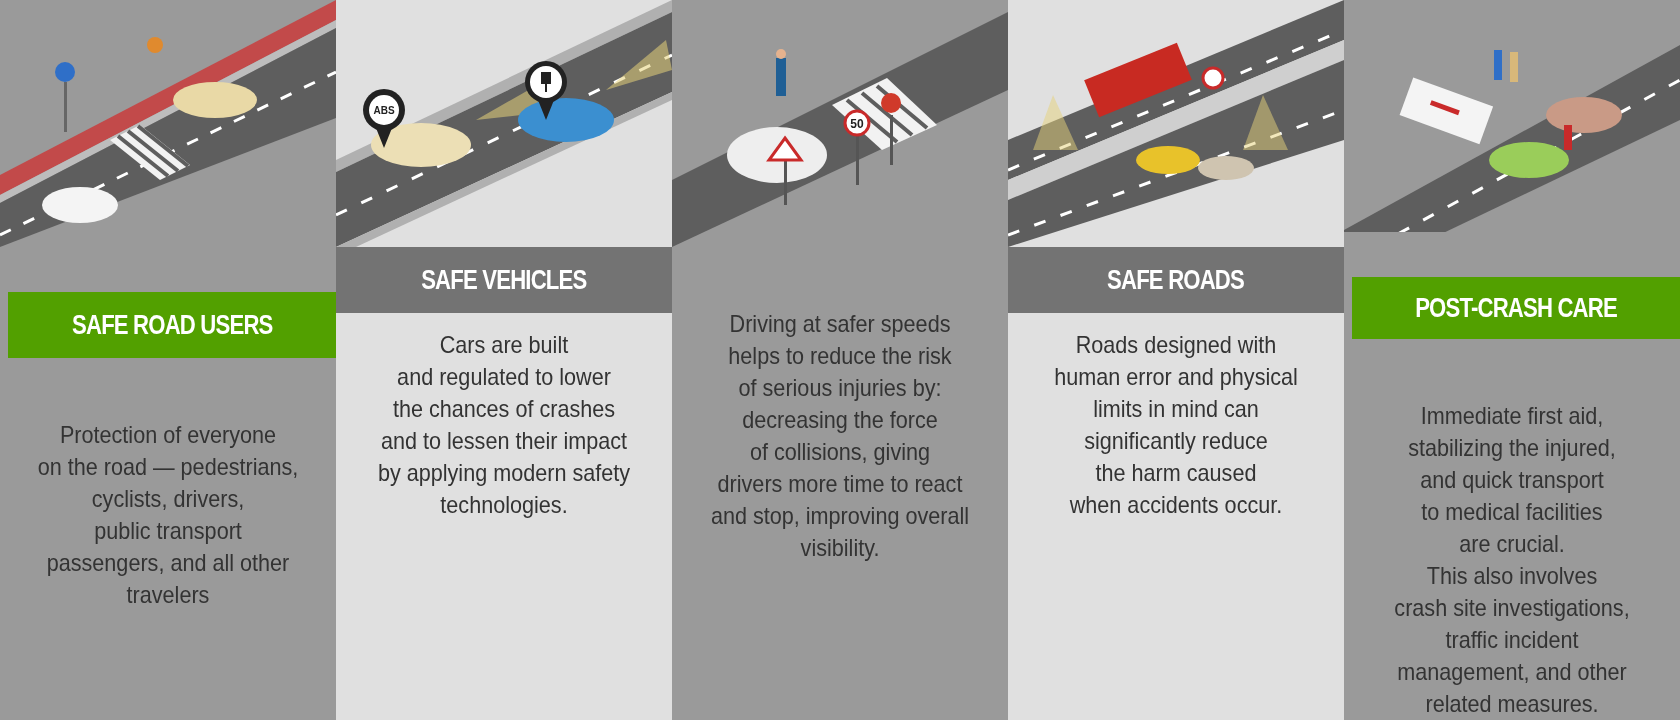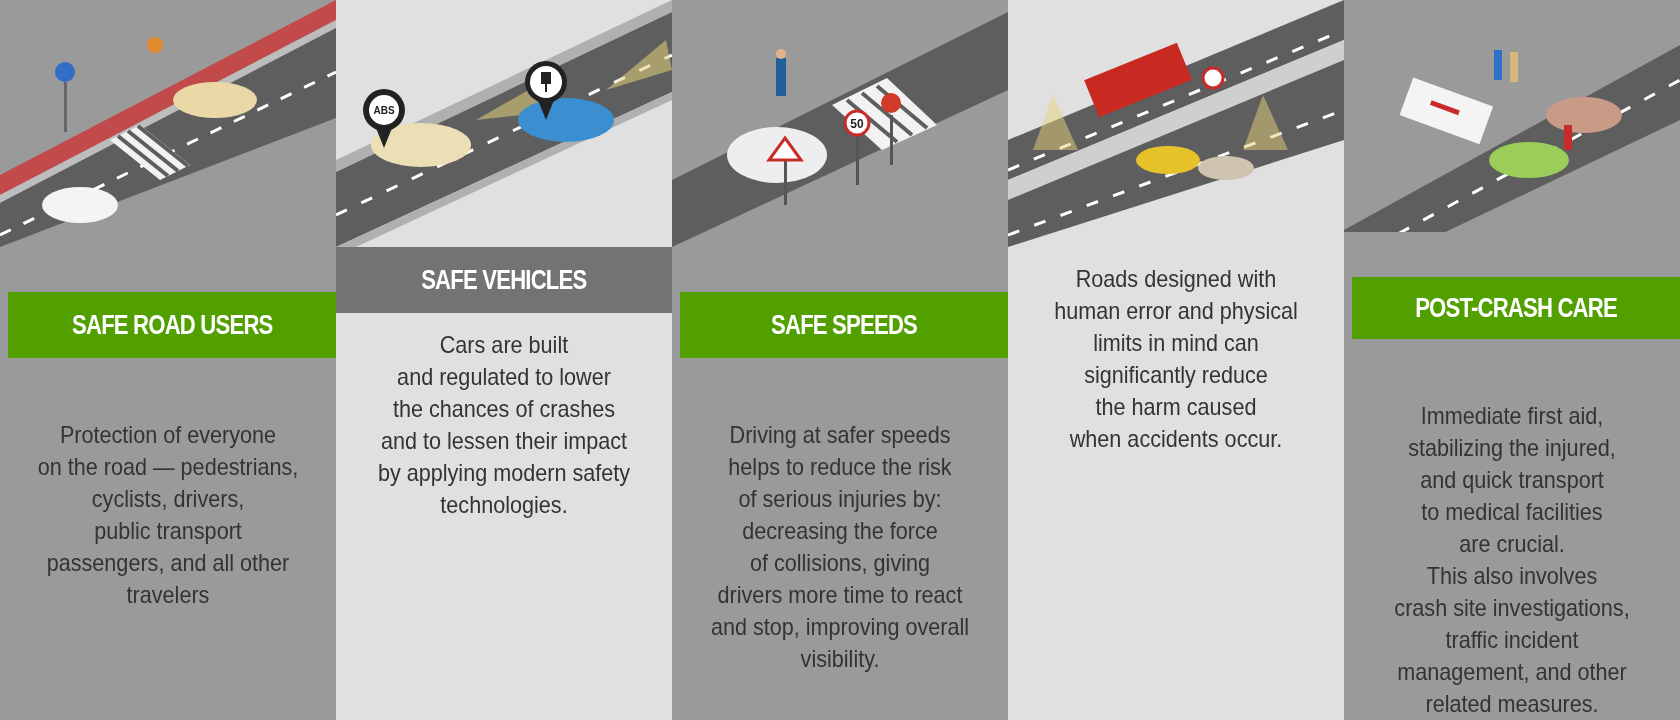--- a/index.html
+++ b/index.html
@@ -115,23 +115,20 @@
         <polygon points="113,138 129,160 97,160" fill="#fff" stroke="#c92a2a" stroke-width="3"></polygon>
         <rect x="184" y="130" width="3" height="55" fill="#555"></rect>
         <circle cx="185" cy="123" r="12" fill="#fff" stroke="#c92a2a" stroke-width="3"></circle>
         <text x="185" y="128" font-size="12" font-weight="bold" text-anchor="middle" fill="#222" font-family="Liberation Sans, sans-serif">50</text>
         <rect x="218" y="115" width="3" height="50" fill="#555"></rect>
         <circle cx="219" cy="103" r="10" fill="#d03a2a"></circle>
         <rect x="104" y="58" width="10" height="38" fill="#1f5f95"></rect>
         <circle cx="109" cy="54" r="5" fill="#e5b28e"></circle>
       </svg>
     </div>
-    <div class="band g1">
-      <h2>SAFE SPEEDS</h2>
-    </div>
     <div class="text">Driving at safer speeds
 helps to reduce the risk
 of serious injuries by:
 decreasing the force
 of collisions, giving
 drivers more time to react
 and stop, improving overall
 visibility.</div>
   </div>
 
@@ -146,20 +143,23 @@
             <line x1="0" y1="170" x2="336" y2="30"></line>
             <line x1="0" y1="235" x2="336" y2="110"></line>
           </g>
         <rect x="80" y="60" width="100" height="40" fill="#c82a22" transform="rotate(-22 130 80)"></rect>
         <ellipse cx="160" cy="160" rx="32" ry="14" fill="#e8c22a"></ellipse>
         <ellipse cx="218" cy="168" rx="28" ry="12" fill="#cfc4b0"></ellipse>
         <polygon points="45,95 25,150 70,150" fill="#e6d27a" opacity="0.5"></polygon>
         <polygon points="255,95 235,150 280,150" fill="#e6d27a" opacity="0.5"></polygon>
         <circle cx="205" cy="78" r="10" fill="#fff" stroke="#c92a2a" stroke-width="3"></circle>
       </svg>
+    </div>
+    <div class="band g2">
+      <h2>SAFE ROADS</h2>
     </div>
     <div class="text">Roads designed with
 human error and physical
 limits in mind can
 significantly reduce
 the harm caused
 when accidents occur.</div>
   </div>
 
   <div class="col dark">

